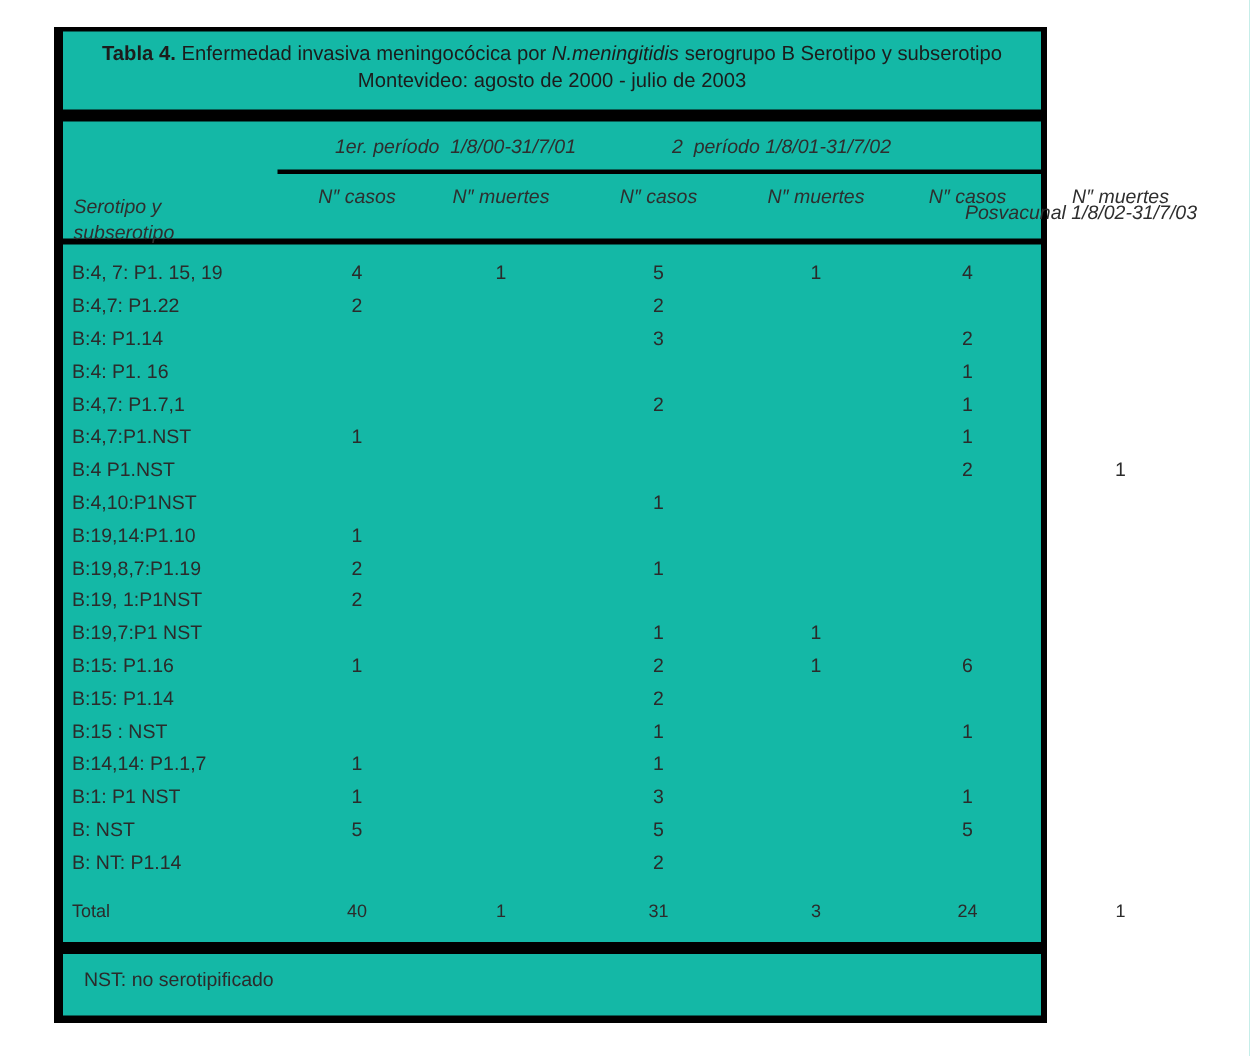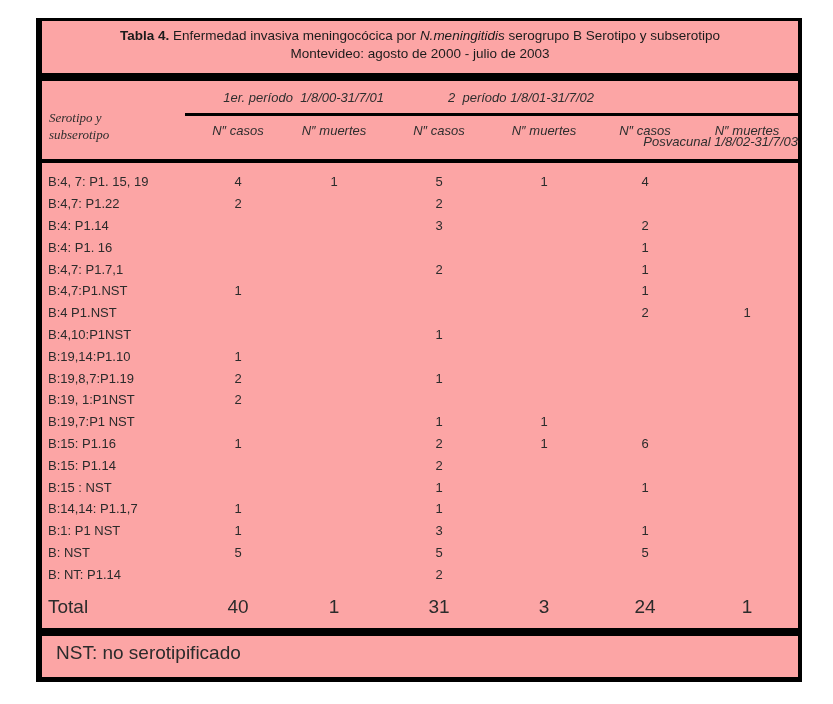--- a/index.html
+++ b/index.html
@@ -8,30 +8,30 @@
     width: 833px;
     height: 704px;
     background: #ffffff;
     font-family: "Liberation Sans", "DejaVu Sans", sans-serif;
     overflow: hidden;
   }
   .doc-table {
     position: absolute;
     left: 36px;
     top: 18px;
-    width: 766px;
+    width: 662px;
     height: 664px;
     box-sizing: border-box;
     border-style: solid;
     border-color: #000000;
     border-top-width: 3px;
     border-left-width: 6px;
     border-right-width: 4px;
     border-bottom-width: 5px;
-    background: #fca5a5;
+    background: #14b8a6;
     color: #262626;
   }
   .title-section {
     height: 46px;
     padding-top: 6px;
     text-align: center;
     font-size: 13.5px;
     line-height: 18px;
     color: #1c1c1c;
   }
@@ -77,24 +77,23 @@
     display: grid;
     grid-template-columns: 150px 92px 100px 110px 100px 102px 102px;
   }
   .subheader-cell {
     text-align: center;
     white-space: pre;
   }
   .rowlabel-head {
     position: absolute;
     left: 7px;
-    top: 28px;
+    top: 48px;
     white-space: pre-line;
     line-height: 17px;
-    font-family: Liberation Serif, serif;
   }
   .body-section {
     height: 465px;
     padding-top: 8px;
     box-sizing: border-box;
     font-size: 13px;
     color: #2b2b2b;
     border-radius: 26px;
   }
   .data-row {
@@ -110,27 +109,27 @@
   }
   .cell-num {
     text-align: center;
   }
   .total-row {
     display: grid;
     grid-template-columns: 150px 92px 100px 110px 100px 102px 102px;
     height: 24px;
     align-items: center;
     margin-top: 10px;
-    font-size: 19px;
+    font-size: 12px;
   }
   .footer-section {
     height: 47px;
     padding: 7px 14px 0 14px;
     box-sizing: border-box;
-    font-size: 19px;
+    font-size: 13px;
     line-height: 19px;
     color: #2b2b2b;
   }
 </style>
 </head>
 <body>
 
 <div class="doc-table">
 
   <div class="title-section">

